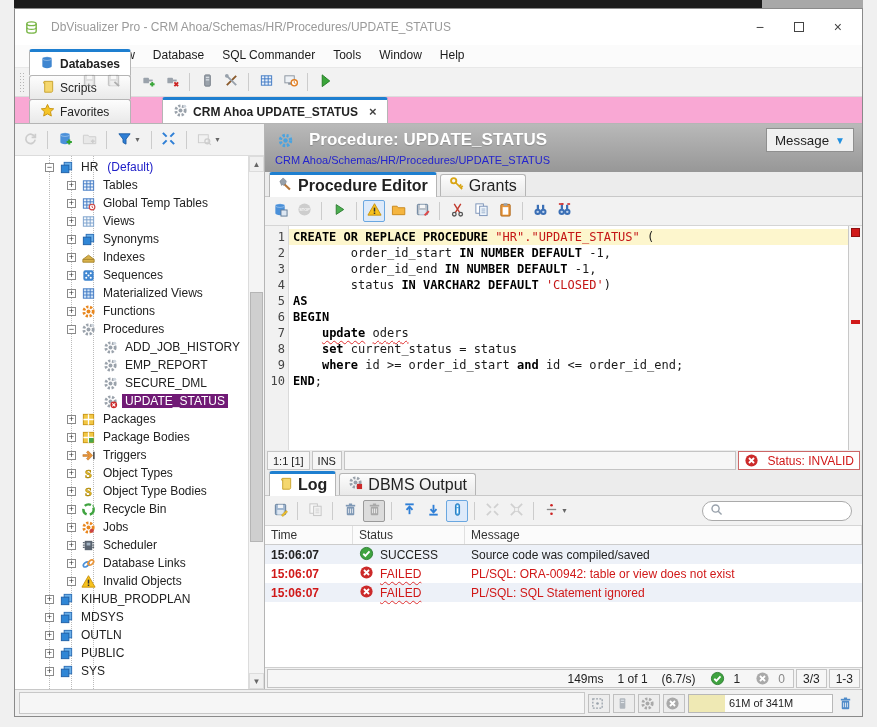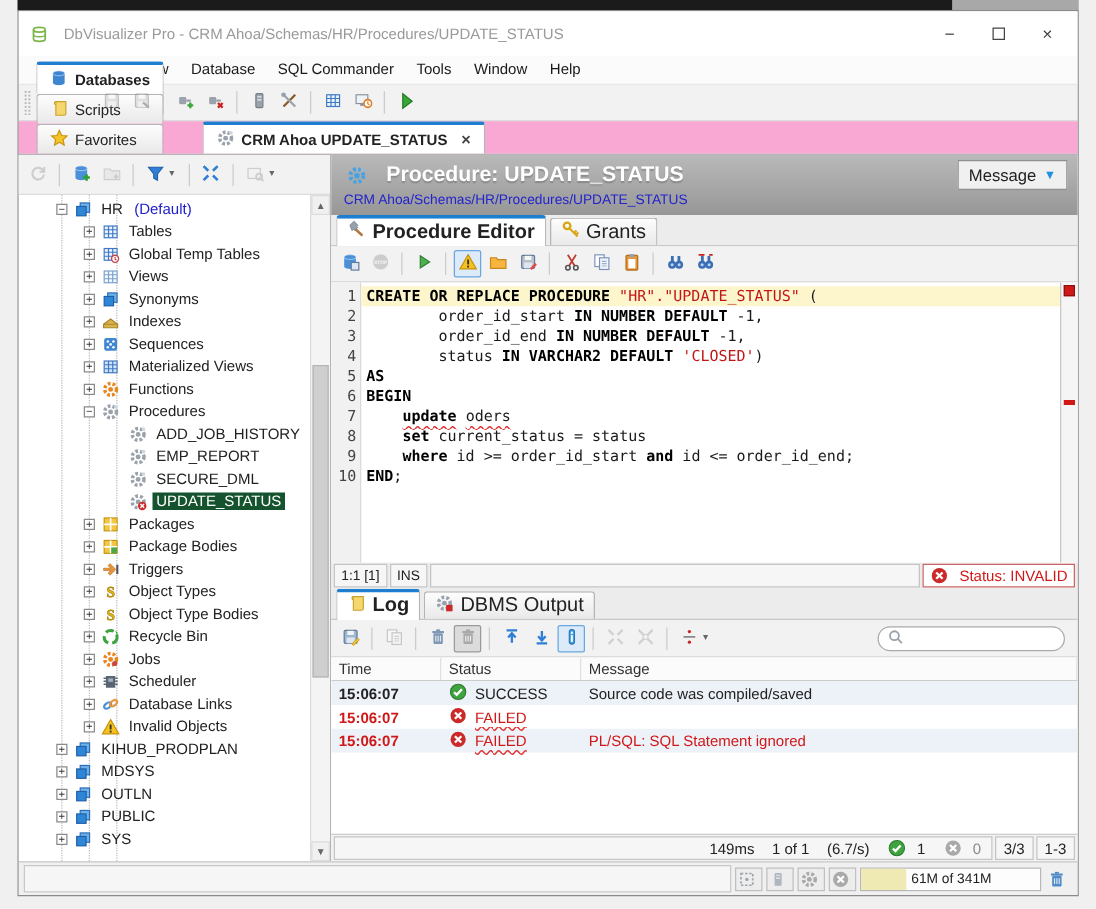--- a/index.html
+++ b/index.html
@@ -45,21 +45,21 @@
   .left-panel { width:250px; flex:0 0 auto; border-right:1px solid #b5b5b5; display:flex; flex-direction:column; background:#ffffff; }
   .tree-toolbar { height:32px; background:#f2f2f2; border-bottom:1px solid #dcdcdc; flex:0 0 auto; }
   .tree-wrap { flex:1; position:relative; overflow:hidden; display:flex; }
   .tree { flex:1; position:relative; padding-top:2px; }
   .guide { position:absolute; top:0; bottom:0; border-left:1px dotted #bbbbbb; }
   .trow { height:18px; display:flex; align-items:center; position:relative; white-space:nowrap; }
   .exp { width:9px; height:9px; border:1px solid #8a8a8a; background:#ffffff; font-size:9px; line-height:7px; text-align:center; color:#333; margin-right:4px; flex:0 0 auto; }
   .exp.none { visibility:hidden; }
   .ticon { width:16px; height:16px; display:inline-flex; align-items:center; justify-content:center; margin-right:4px; flex:0 0 auto; }
   .tlabel { padding:0 3px; }
-  .tlabel.sel { background:#14532d; color:#ffffff; }
+  .tlabel.sel { background:#701a75; color:#ffffff; }
   .tsuffix { color:#2020c8; margin-left:6px; }
   .tree-scroll { width:16px; flex:0 0 auto; background:#f4f4f4; border-left:1px solid #dcdcdc; display:flex; flex-direction:column; align-items:center; }
   .tsc-btn { height:16px; width:100%; text-align:center; font-size:8px; color:#666; background:#f0f0f0; border:1px solid #dcdcdc; line-height:15px; }
   .tsc-track { flex:1; width:100%; position:relative; }
   .tsc-thumb { position:absolute; left:1px; right:1px; top:120px; height:250px; background:#cfcfcf; border:1px solid #b5b5b5; }
 
   
   .right-panel { flex:1; display:flex; flex-direction:column; min-width:0; background:#f0f0f0; }
   .obj-header { height:48px; background:linear-gradient(#b9b9b9,#979797); flex:0 0 auto; padding:4px 8px 2px 8px; position:relative; }
   .obj-header .row1 { display:flex; align-items:center; gap:8px; }
@@ -944,20 +944,21 @@
             </div>
             <div class="lt-row">
               <div class="ltc c-time t-bold red">15:06:07</div>
               <div class="ltc c-status">
                 <span><svg viewBox="0 0 16 16" width="15" height="15">
                     <circle cx="8" cy="8" r="6.5" fill="#cc2a2a"></circle>
                     <path d="M5.3 5.3l5.4 5.4M10.7 5.3l-5.4 5.4" stroke="#fff" stroke-width="2"></path>
                   </svg></span>
                 <span class="status-label red squig">FAILED</span>
               </div>
+              <div class="ltc c-msg red">PL/SQL: ORA-00942: table or view does not exist</div>
             </div>
             <div class="lt-row alt">
               <div class="ltc c-time t-bold red">15:06:07</div>
               <div class="ltc c-status">
                 <span><svg viewBox="0 0 16 16" width="15" height="15">
                     <circle cx="8" cy="8" r="6.5" fill="#cc2a2a"></circle>
                     <path d="M5.3 5.3l5.4 5.4M10.7 5.3l-5.4 5.4" stroke="#fff" stroke-width="2"></path>
                   </svg></span>
                 <span class="status-label red squig">FAILED</span>
               </div>

